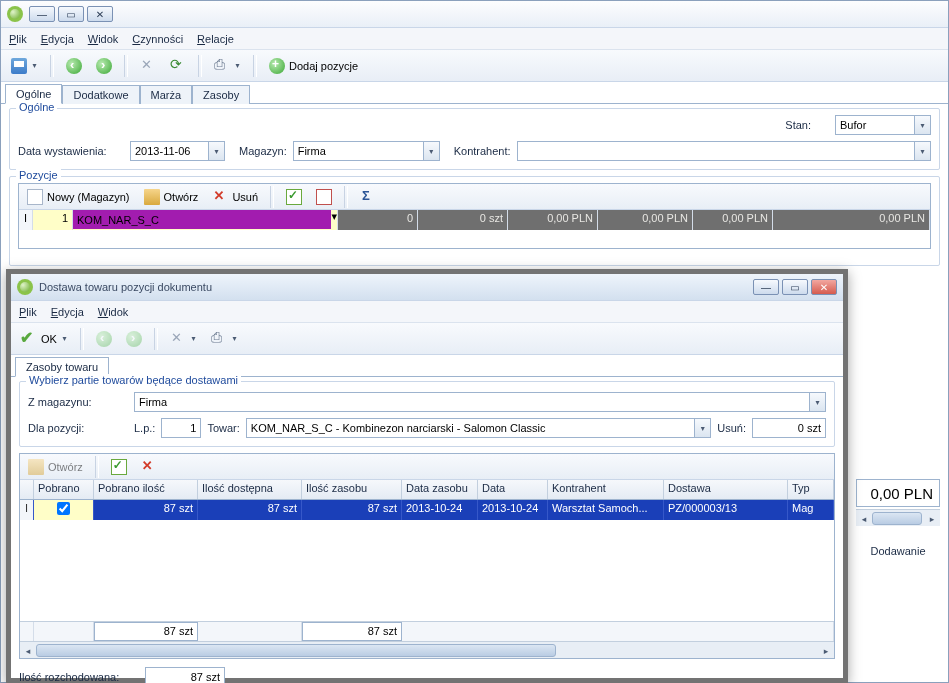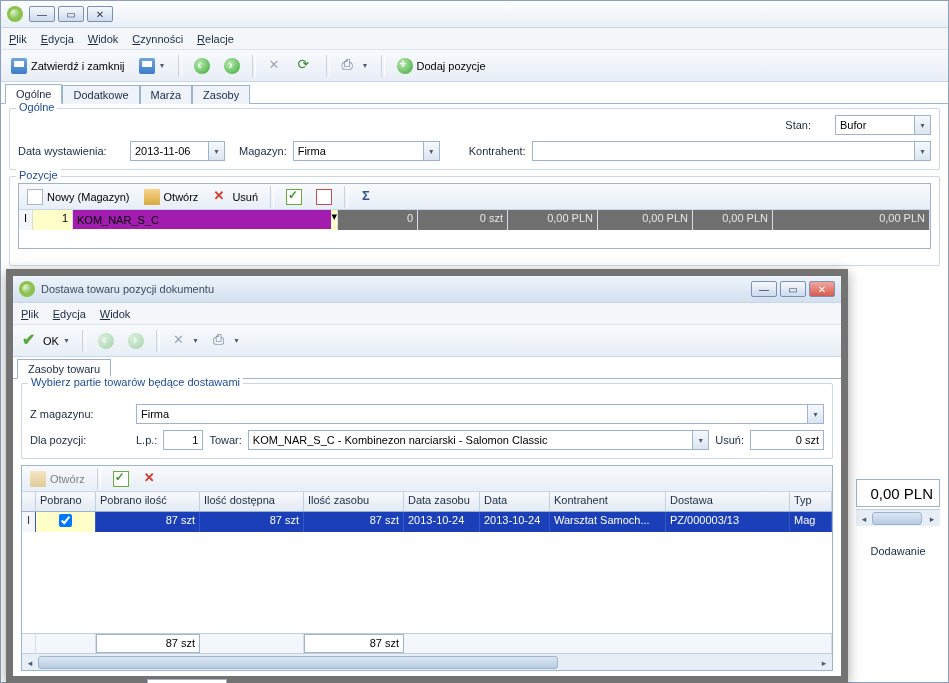--- a/index.html
+++ b/index.html
@@ -72,21 +72,21 @@
   .yellow{background:#fffec8;}
   .grid-body-empty{height:18px;background:#fff;}
   .selrow{background:#1a3fb8;color:#fff;}
   .selrow .gc{border-right-color:#3658c9;}
   .right{text-align:right;}
   .scrollbar-h{height:17px;background:#e8eef5;border-top:1px solid #c2cfde;position:relative;}
   .scrollbar-h .thumb{position:absolute;left:16px;top:2px;height:13px;width:520px;background:linear-gradient(#dbe6f3,#b9cce3);border:1px solid #9db3ce;border-radius:3px;}
   .scrollbar-h .arrow{position:absolute;top:0;width:16px;height:17px;display:flex;align-items:center;justify-content:center;font-size:9px;color:#4b5b73;}
   .scrollbar-h .arrow.l{left:0;} .scrollbar-h .arrow.r{right:0;}
 
-  .child-window{left:6px; top:269px; width:842px; height:414px; border:7px solid #737373; box-shadow:0 3px 12px rgba(0,0,0,.35); z-index:10;}
+  .child-window{left:6px; top:269px; width:842px; height:414px; border:5px solid #737373; box-shadow:0 3px 12px rgba(0,0,0,.35); z-index:10;}
   .child-window .titlebar{background:linear-gradient(#eef4fb,#d3e0ef);}
   
   .total-box{position:absolute; right:8px; top:478px; width:84px; height:28px; border:1px solid #9db3ce; background:#fff; display:flex; align-items:center; justify-content:flex-end; padding:0 6px; font-size:15px;}
   .side-scroll{position:absolute; right:8px; top:508px; width:84px; height:17px;}
   .status-add{position:absolute; right:8px; top:544px; width:84px; text-align:center; color:#1a2a44;}
   .sumrow{display:flex;background:#f3f6fa;border-top:1px solid #c2cfde;height:20px;}
 </style>
 </head>
 <body>
 
@@ -101,24 +101,20 @@
   </div>
   <div class="menubar">
     <span><u>P</u>lik</span>
     <span><u>E</u>dycja</span>
     <span><u>W</u>idok</span>
     <span><u>C</u>zynności</span>
     <span><u>R</u>elacje</span>
   </div>
   <div class="toolbar">
     <div class="tb-btn">
-      <span class="ico ico-save"></span>
-      <span>Zatwierdź i zamknij</span>
-    </div>
-    <div class="tb-btn">
         <span class="ico ico-save"></span>
         <span class="dd-arrow"></span>
       </div>
     <div class="tb-sep"></div>
     <div class="tb-btn">
         <span class="ico ico-back"></span>
       </div>
     <div class="tb-btn">
         <span class="ico ico-fwd"></span>
       </div>
@@ -161,21 +157,21 @@
         <label class="fld" style="width:106px">Data wystawienia:</label>
         <div class="combo">
           <input class="text" style="width: 78px;" value="2013-11-06">
           <div class="cbtn">▾</div>
         </div>
         <label class="fld" style="margin-left:8px">Magazyn:</label>
         <div class="combo">
           <input class="text" style="width: 130px;" value="Firma">
           <div class="cbtn">▾</div>
         </div>
-        <label class="fld" style="margin-left:23px">Kontrahent:</label>
+        <label class="fld" style="margin-left:8px">Kontrahent:</label>
         <div class="combo" style="flex:1">
           <input class="text" style="flex: 1 1 0%;" value="">
           <div class="cbtn">▾</div>
         </div>
       </div>
     </div>
 
     <div class="groupbox" style="height:90px;">
       <span class="grouplabel">Pozycje</span>
       <div class="grid">
@@ -267,21 +263,21 @@
       </div>
     <div class="tb-btn">
         <span class="ico ico-print"></span>
         <span class="dd-arrow"></span>
       </div>
   </div>
   <div class="tabs">
     <div class="tab active">Zasoby towaru</div>
   </div>
   <div class="content">
-    <div class="groupbox" style="padding-top:20px">
+    <div class="groupbox" style="padding-top:10px">
       <span class="grouplabel">Wybierz partie towarów będące dostawami</span>
       <div class="row" style="margin-bottom:6px;">
         <label class="fld" style="width:100px">Z magazynu:</label>
         <div class="combo" style="flex:1">
           <input class="text" style="flex: 1 1 0%;" value="Firma">
           <div class="cbtn">▾</div>
         </div>
       </div>
       <div class="row">
         <label class="fld" style="width:100px">Dla pozycji:</label>

